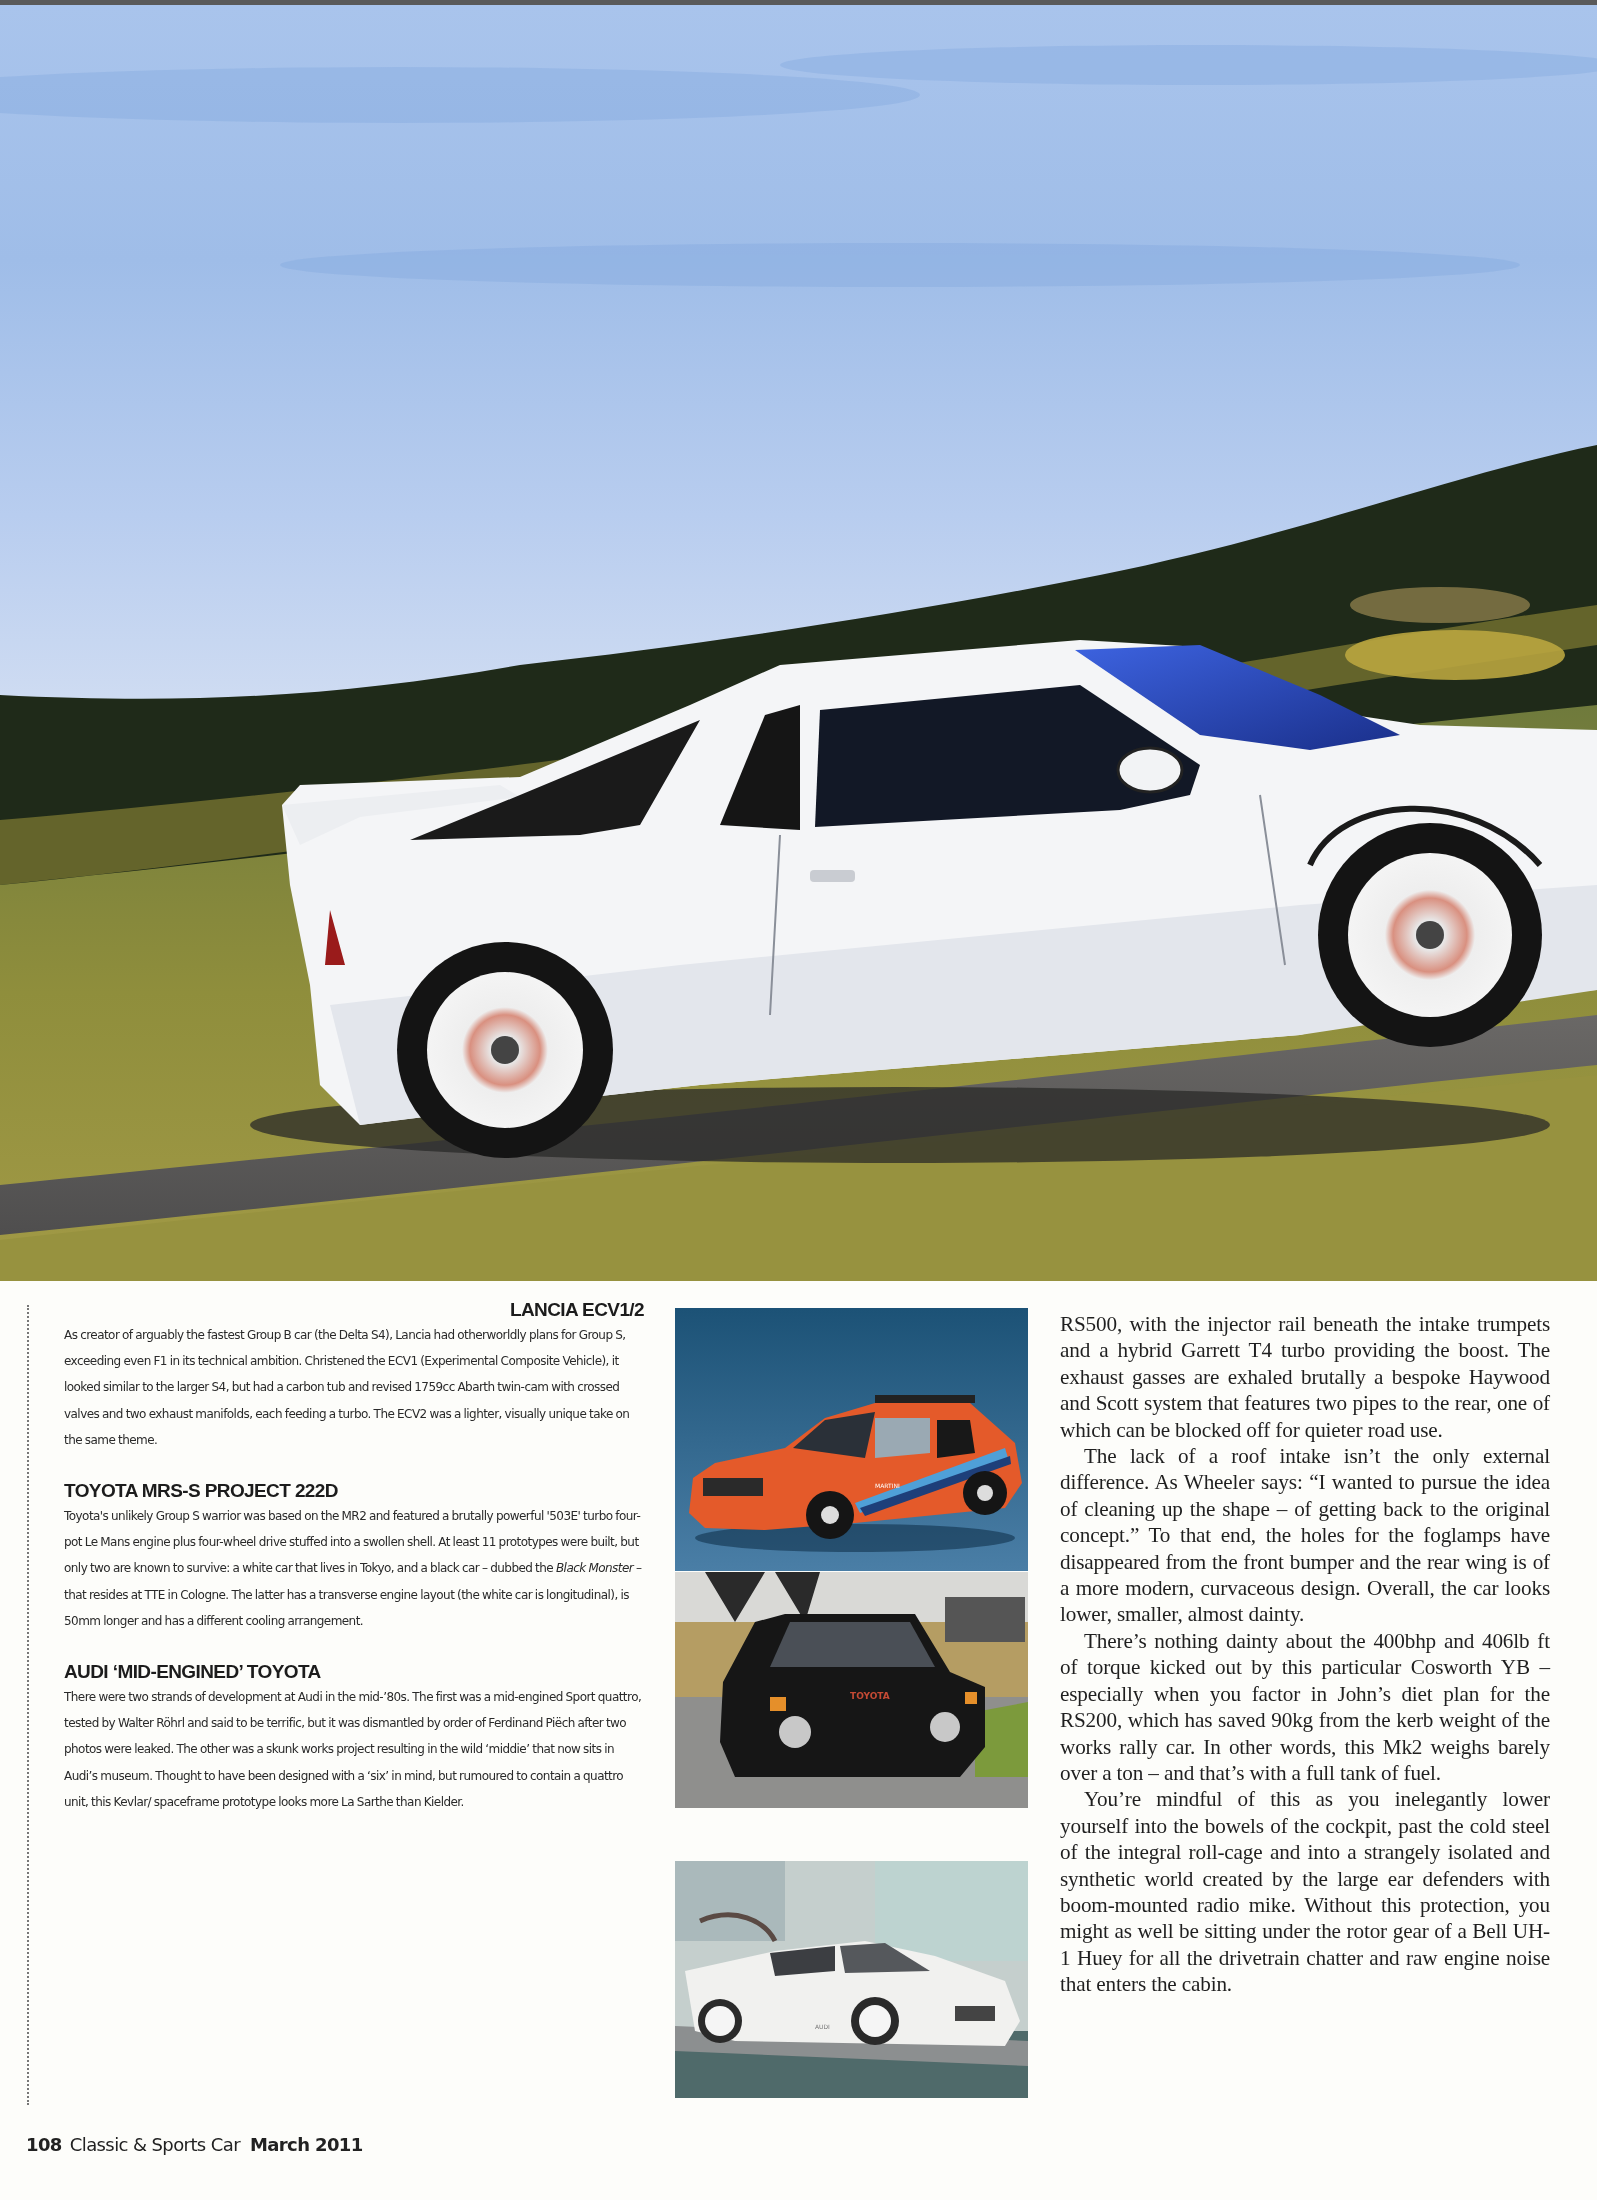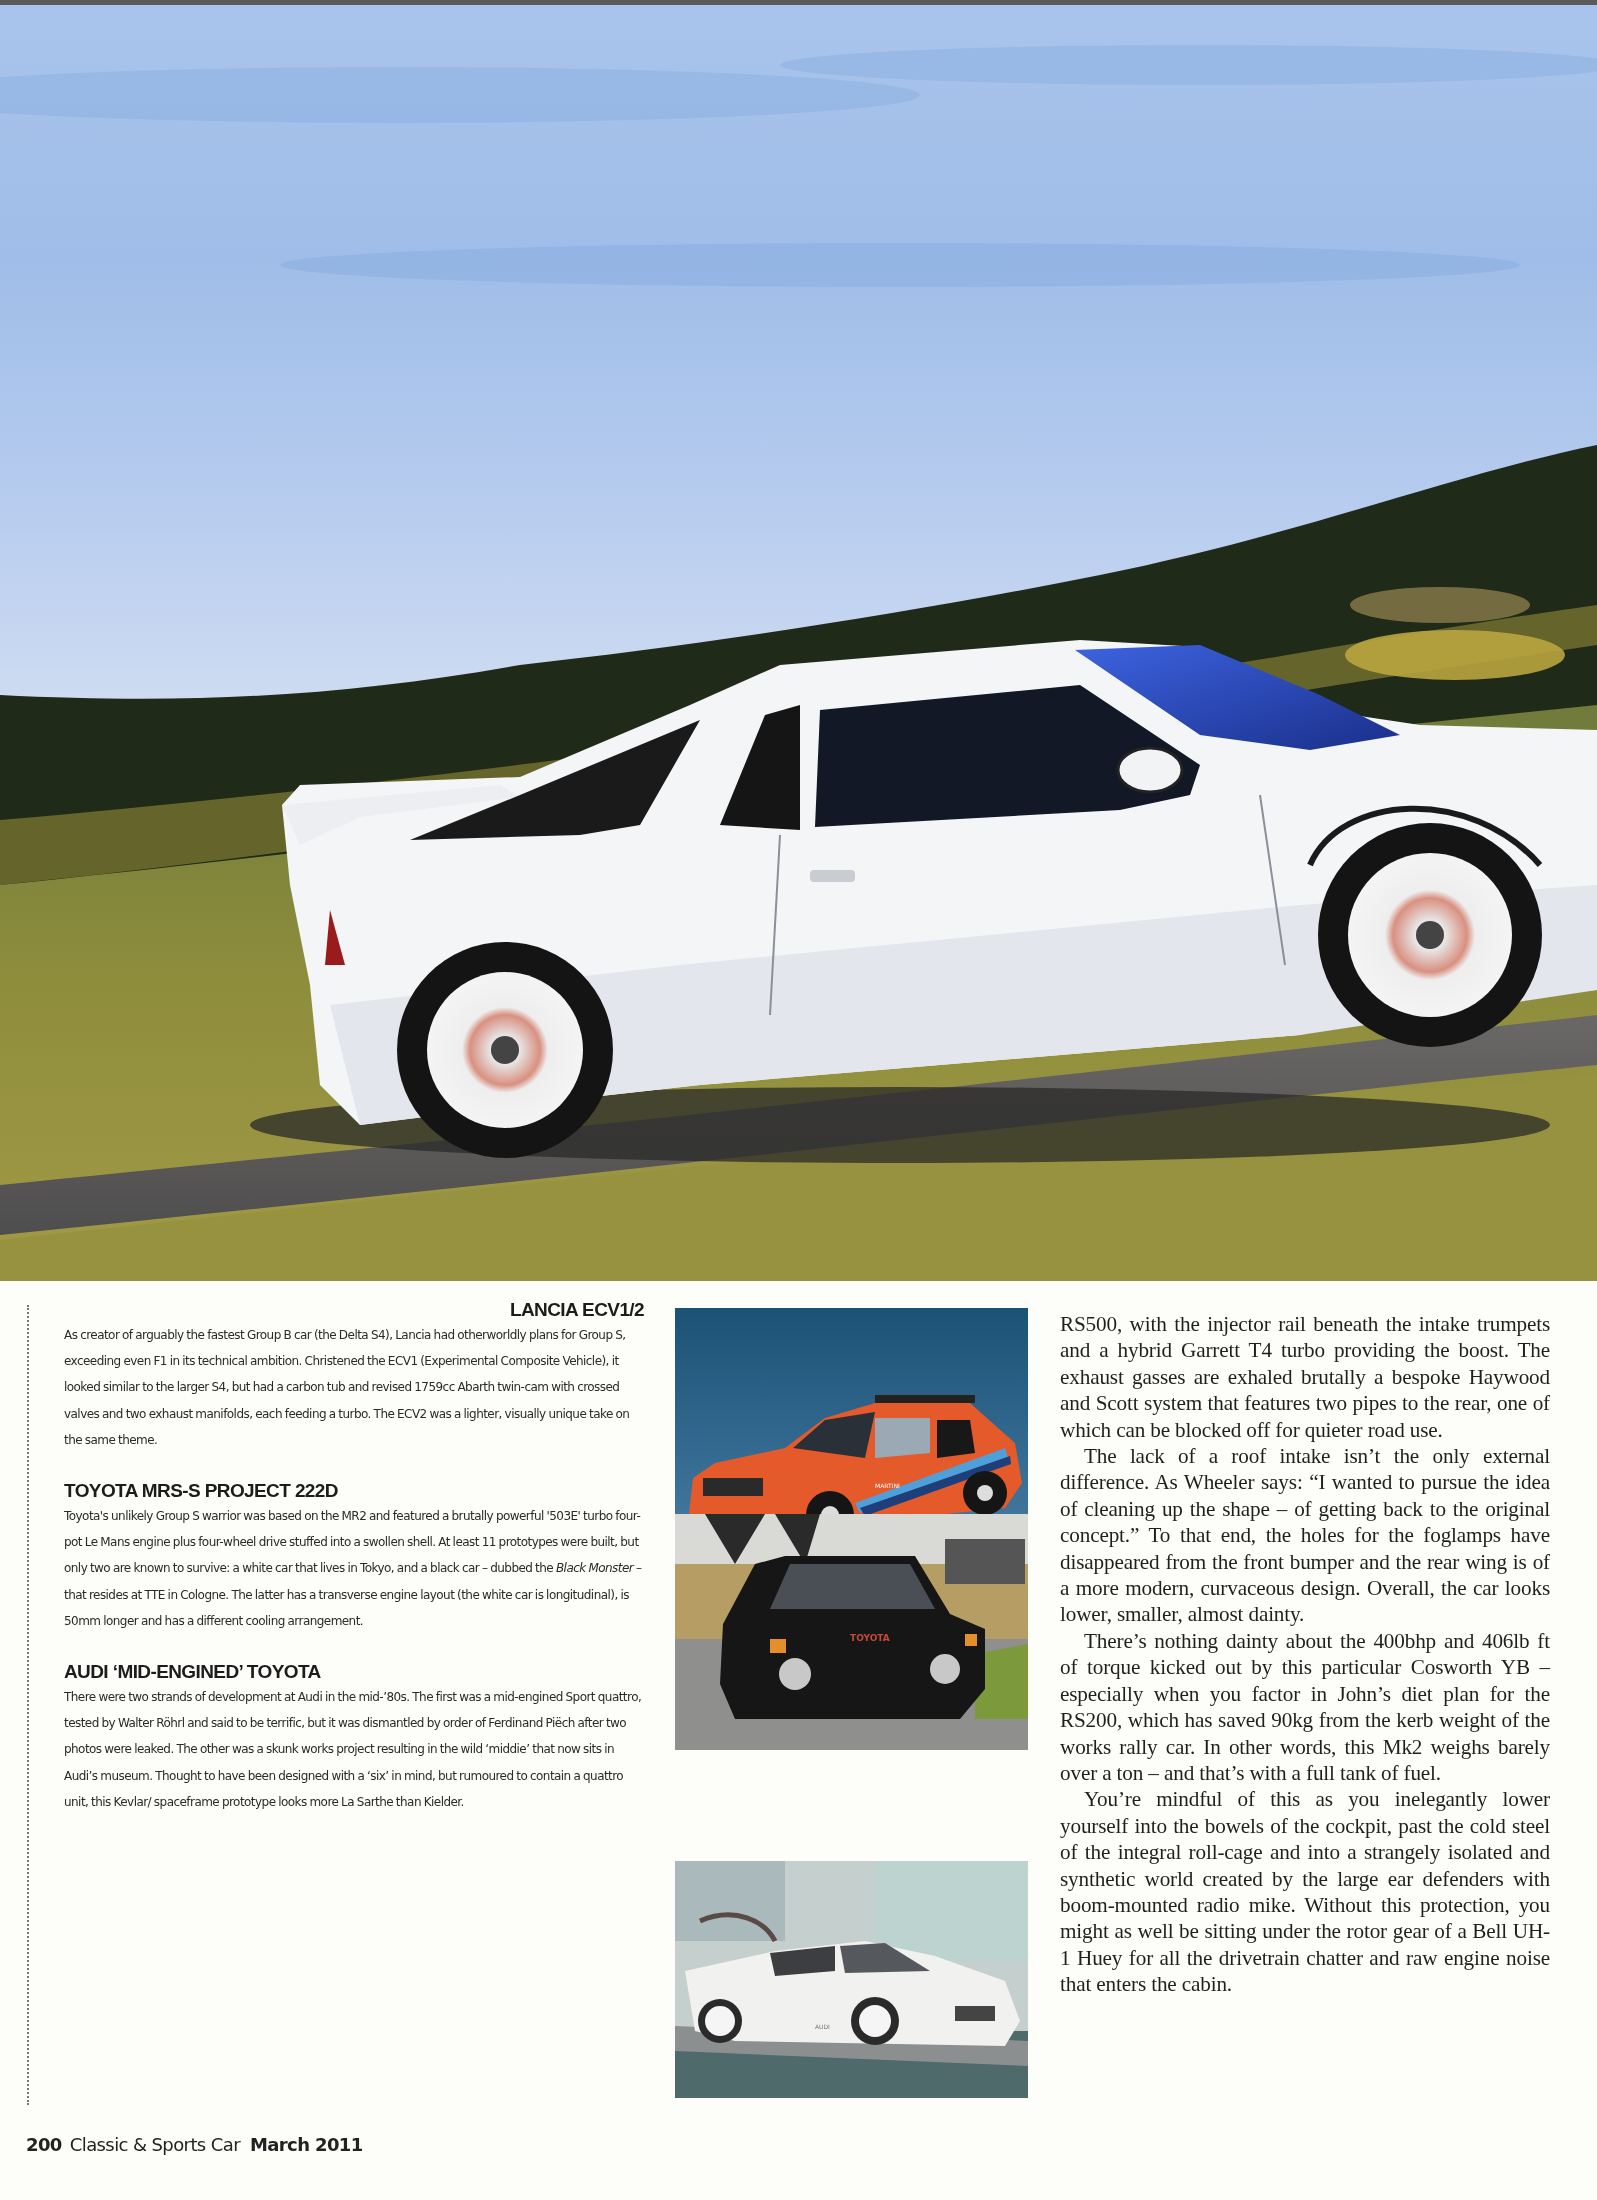--- a/index.html
+++ b/index.html
@@ -160,21 +160,21 @@
     <path d="M185 200 L335 148 L336 156 L190 208 Z" fill="#1e3f7a"></path>
     <rect x="28" y="170" width="60" height="18" fill="#2a2a2a"></rect>
     <circle cx="155" cy="207" r="24" fill="#151515"></circle>
       <circle cx="155" cy="207" r="9" fill="#ddd"></circle>
     <circle cx="310" cy="185" r="22" fill="#151515"></circle>
       <circle cx="310" cy="185" r="8" fill="#ddd"></circle>
     <text x="200" y="180" font-family="DejaVu Sans, sans-serif" font-size="6" fill="#fff">MARTINI</text>
   </svg>
 </div>
 
-<div class="photo" style="top:1514px;height:248px;">
+<div class="photo" style="top:1572px;height:248px;">
   <svg width="353" height="236" viewBox="0 0 353 236">
     <rect width="353" height="236" fill="#d9d9d6"></rect>
     <path d="M30 0 L60 50 L90 0 Z M100 0 L130 50 L145 0 Z" fill="#2a2a2a"></path>
     <rect x="0" y="50" width="353" height="80" fill="#b59d63"></rect>
     <rect x="270" y="25" width="80" height="45" fill="#555"></rect>
     <rect x="0" y="125" width="353" height="111" fill="#8f8f8d"></rect>
     <path d="M300 140 L353 130 L353 205 L300 205 Z" fill="#7c9a3c"></path>
     <path d="M48 110 L80 50 L110 42 L240 42 L275 100 L310 115 L310 175 L285 205 L60 205 L45 170 Z" fill="#161616"></path>
     <path d="M95 95 L115 50 L235 50 L260 95 Z" fill="#4a4f56"></path>
     <circle cx="120" cy="160" r="16" fill="#c8c8c8"></circle>
@@ -206,14 +206,14 @@
 </div>
 
 <div class="col-right">
   <p class="body-serif">RS500, with the injector rail beneath the intake trumpets and a hybrid Garrett T4 turbo providing the boost. The exhaust gasses are exhaled brutally a bespoke Haywood and Scott system that features two pipes to the rear, one of which can be blocked off for quieter road use.</p>
   <p class="body-serif indent">The lack of a roof intake isn’t the only external difference. As Wheeler says: “I wanted to pursue the idea of cleaning up the shape – of getting back to the original concept.” To that end, the holes for the foglamps have disappeared from the front bumper and the rear wing is of a more modern, curvaceous design. Overall, the car looks lower, smaller, almost dainty.</p>
   <p class="body-serif indent">There’s nothing dainty about the 400bhp and 406lb ft of torque kicked out by this particular Cosworth YB – especially when you factor in John’s diet plan for the RS200, which has saved 90kg from the kerb weight of the works rally car. In other words, this Mk2 weighs barely over a ton – and that’s with a full tank of fuel.</p>
   <p class="body-serif indent">You’re mindful of this as you inelegantly lower yourself into the bowels of the cockpit, past the cold steel of the integral roll-cage and into a strangely isolated and synthetic world created by the large ear defenders with boom-mounted radio mike. Without this protection, you might as well be sitting under the rotor gear of a Bell UH-1 Huey for all the drivetrain chatter and raw engine noise that enters the cabin.</p>
 </div>
 
 <div class="folio">
-  <span class="pg">200</span><span class="mag">Classic &amp; Sports Car</span><span class="date">March 2011</span>
+  <span class="pg">108</span><span class="mag">Classic &amp; Sports Car</span><span class="date">March 2011</span>
 </div>
 
 </body></html>

